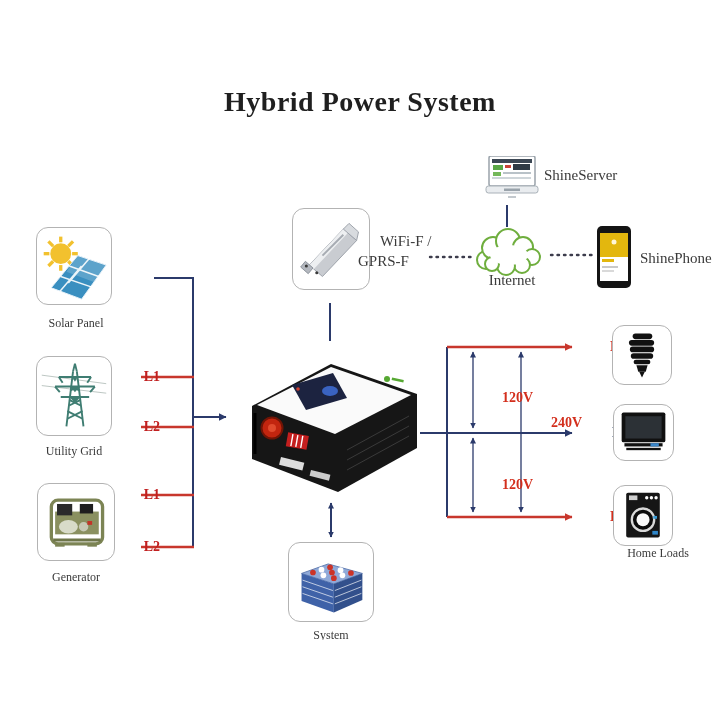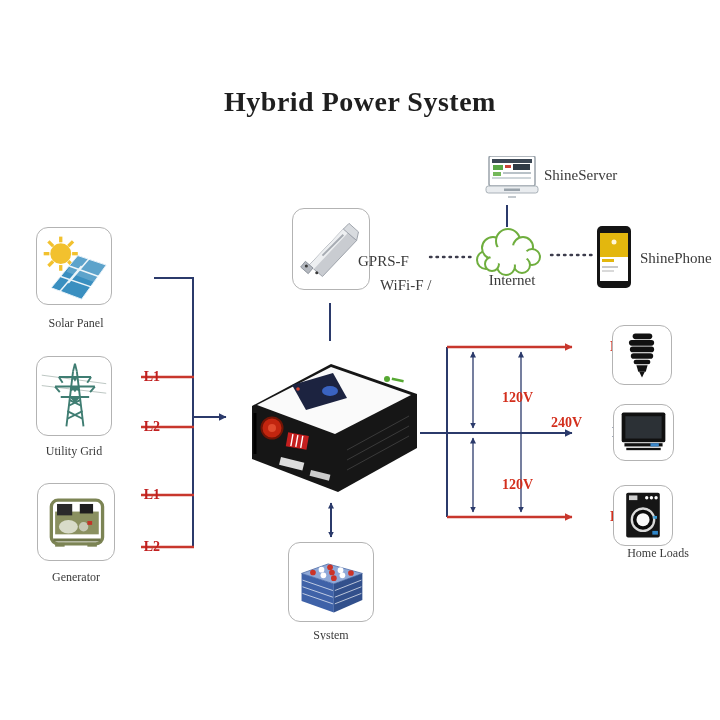--- a/index.html
+++ b/index.html
@@ -153,21 +153,21 @@
     <svg width="74" height="78" viewBox="0 0 78 82">
       <polygon points="16,58 52,20 66,32 30,70" fill="#c9ccd1" stroke="#9aa0a8" stroke-width="1"></polygon>
       <polygon points="16,58 52,20 57,24 21,62" fill="#edeff1"></polygon>
       <polygon points="52,20 58,14 68,23 66,32" fill="#d8dbDF" stroke="#9aa0a8" stroke-width="1"></polygon>
       <polygon points="12,54 20,61 15,67 7,60" fill="#b4b8bf" stroke="#8b9199" stroke-width="1"></polygon>
       <circle cx="13" cy="59" r="1.6" fill="#3a3a3a"></circle>
       <circle cx="24" cy="66" r="1.6" fill="#3a3a3a"></circle>
       <line x1="30" y1="48" x2="52" y2="26" stroke="#a6abb2" stroke-width="2"></line>
     </svg>
   </div>
-  <div class="small-label" style="left:380px;top:233px;margin-top:44px;">WiFi-F /</div>
+  <div class="small-label" style="left:380px;top:233px;">WiFi-F /</div>
   <div class="small-label" style="left:358px;top:253px;">GPRS-F</div>
 
   <div class="small-label" style="left:480px;top:272px;width:64px;text-align:center;">Internet</div>
 
   <svg class="free-icon" style="left:484px;top:156px;" width="56" height="46" viewBox="0 0 56 46">
     <rect x="5" y="0" width="46" height="30" rx="2" fill="#ffffff" stroke="#9aa3ab" stroke-width="1.5"></rect>
     <rect x="8" y="3" width="40" height="4" fill="#3c4754"></rect>
     <rect x="9" y="9" width="10" height="5" fill="#5aa746"></rect>
     <rect x="21" y="9" width="6" height="3" fill="#c94437"></rect>
     <rect x="29" y="8" width="17" height="6" fill="#2f3a45"></rect>

